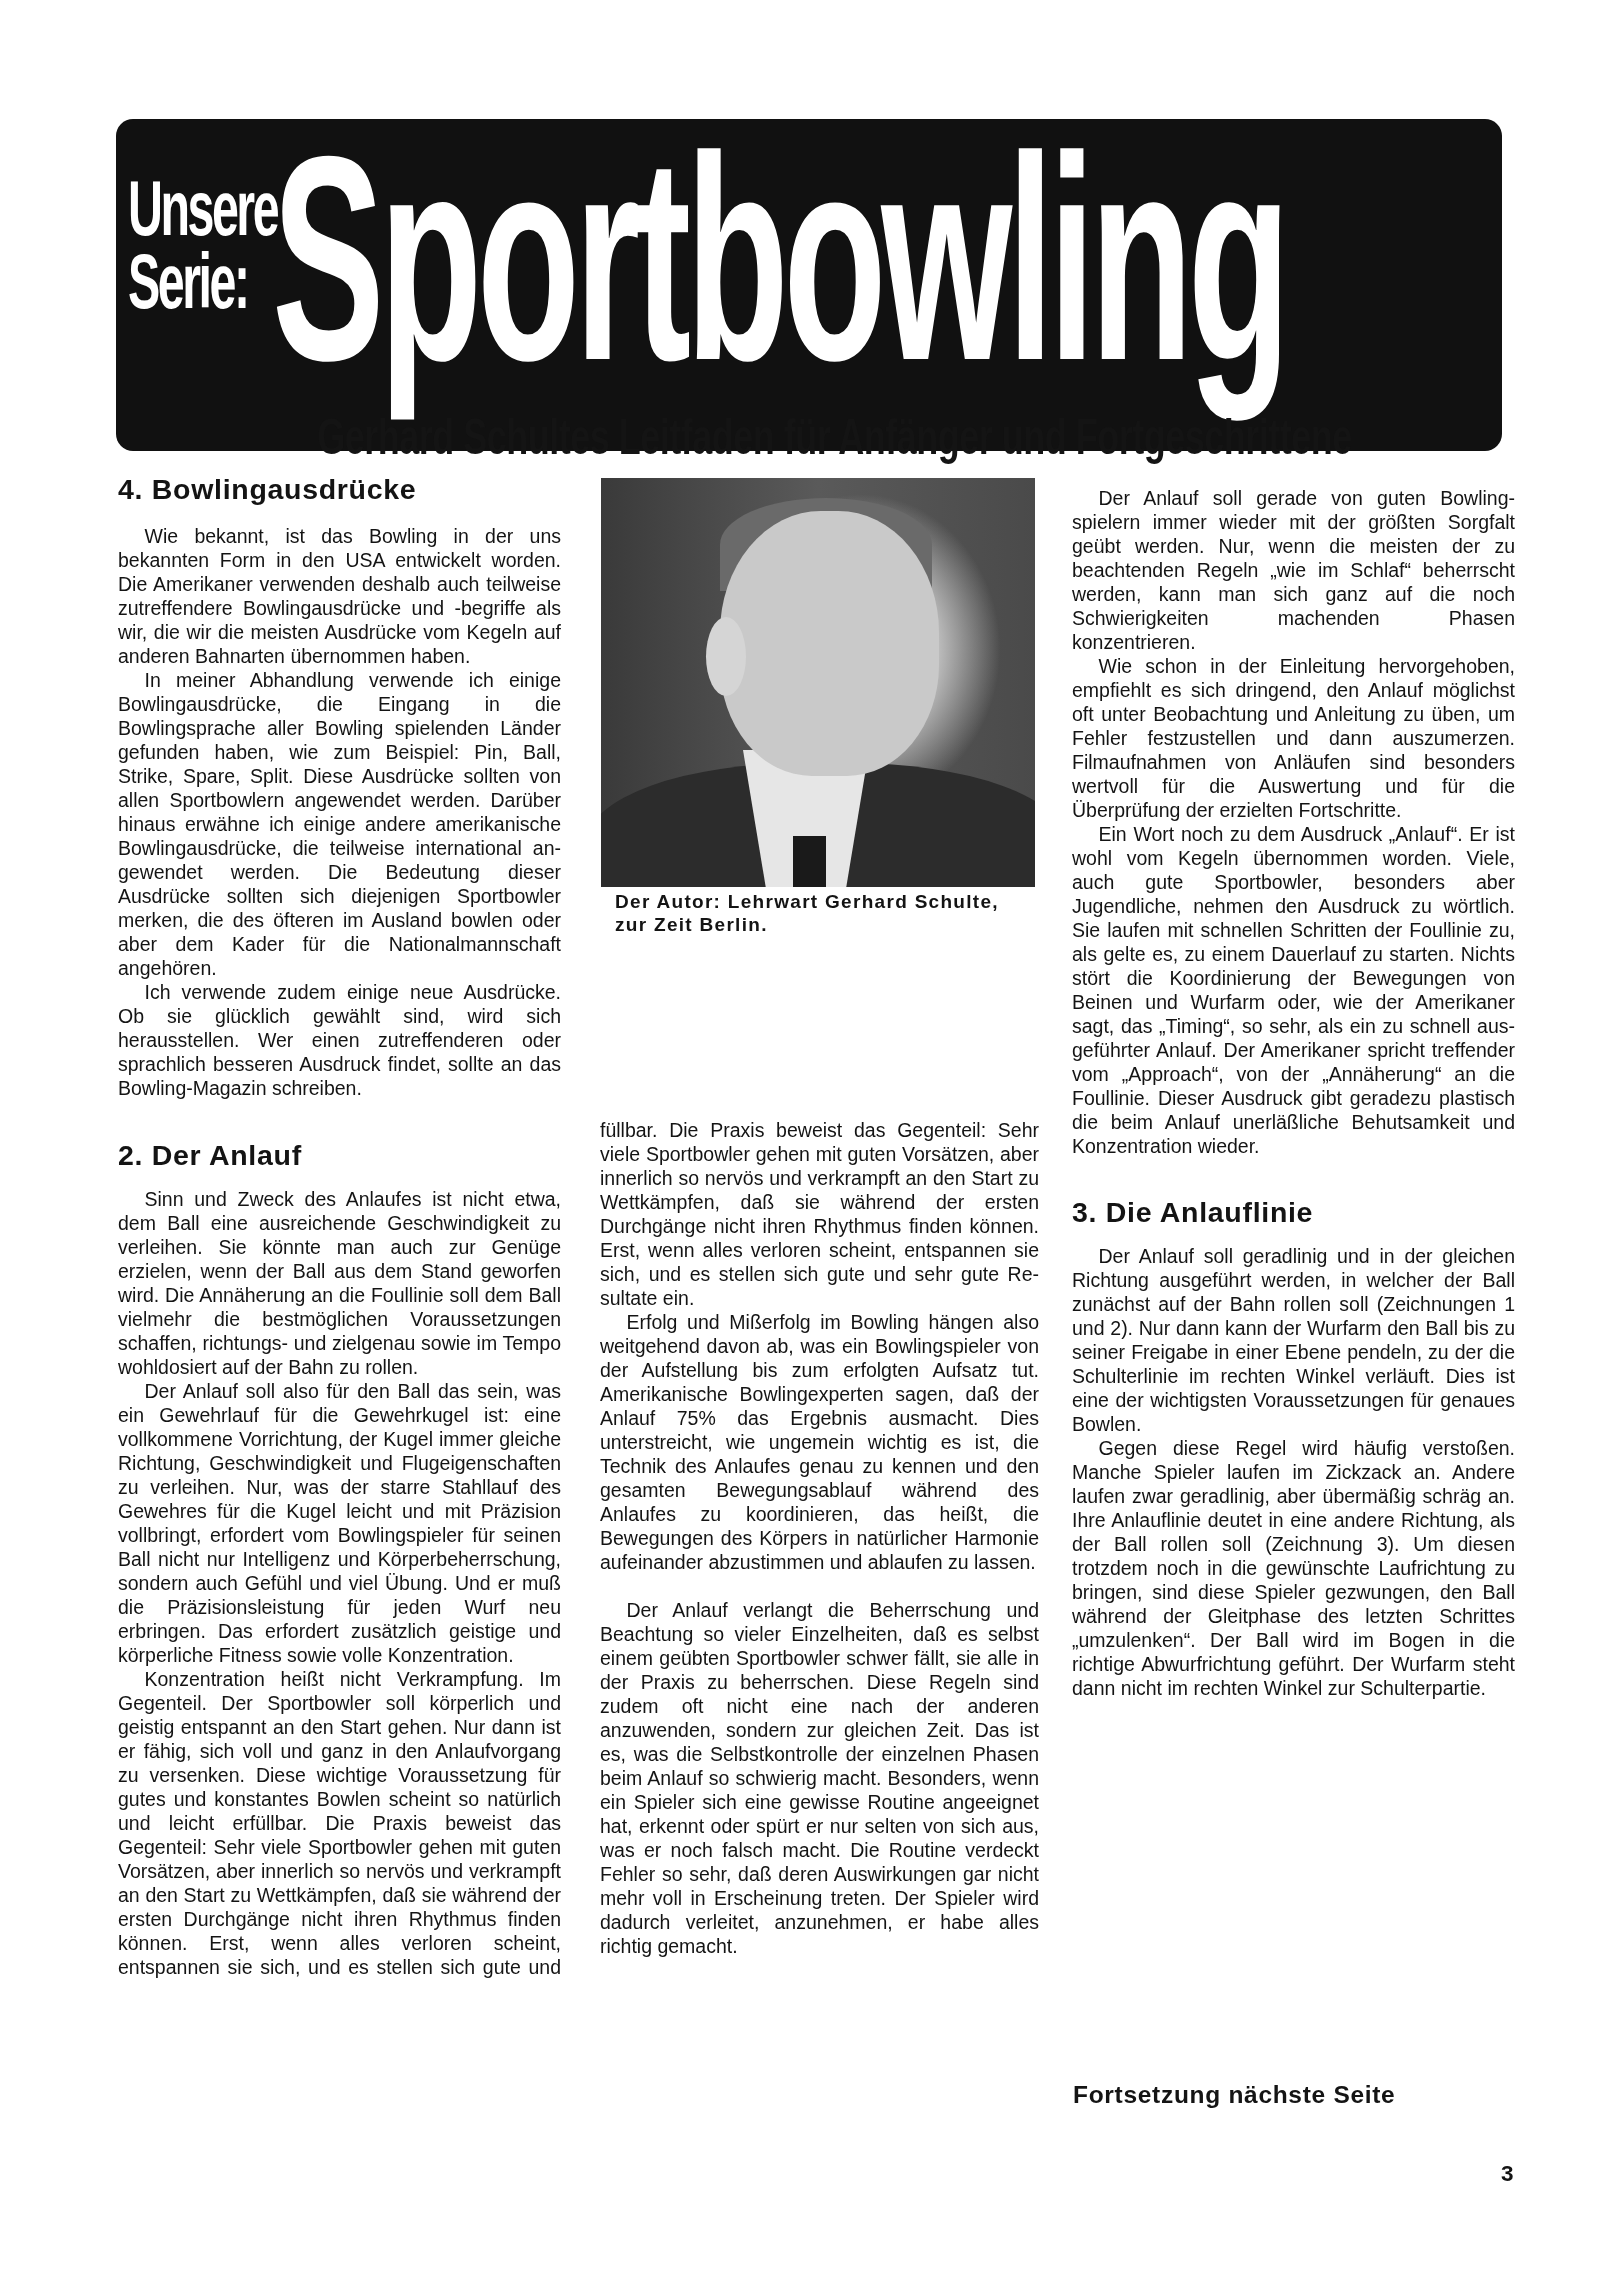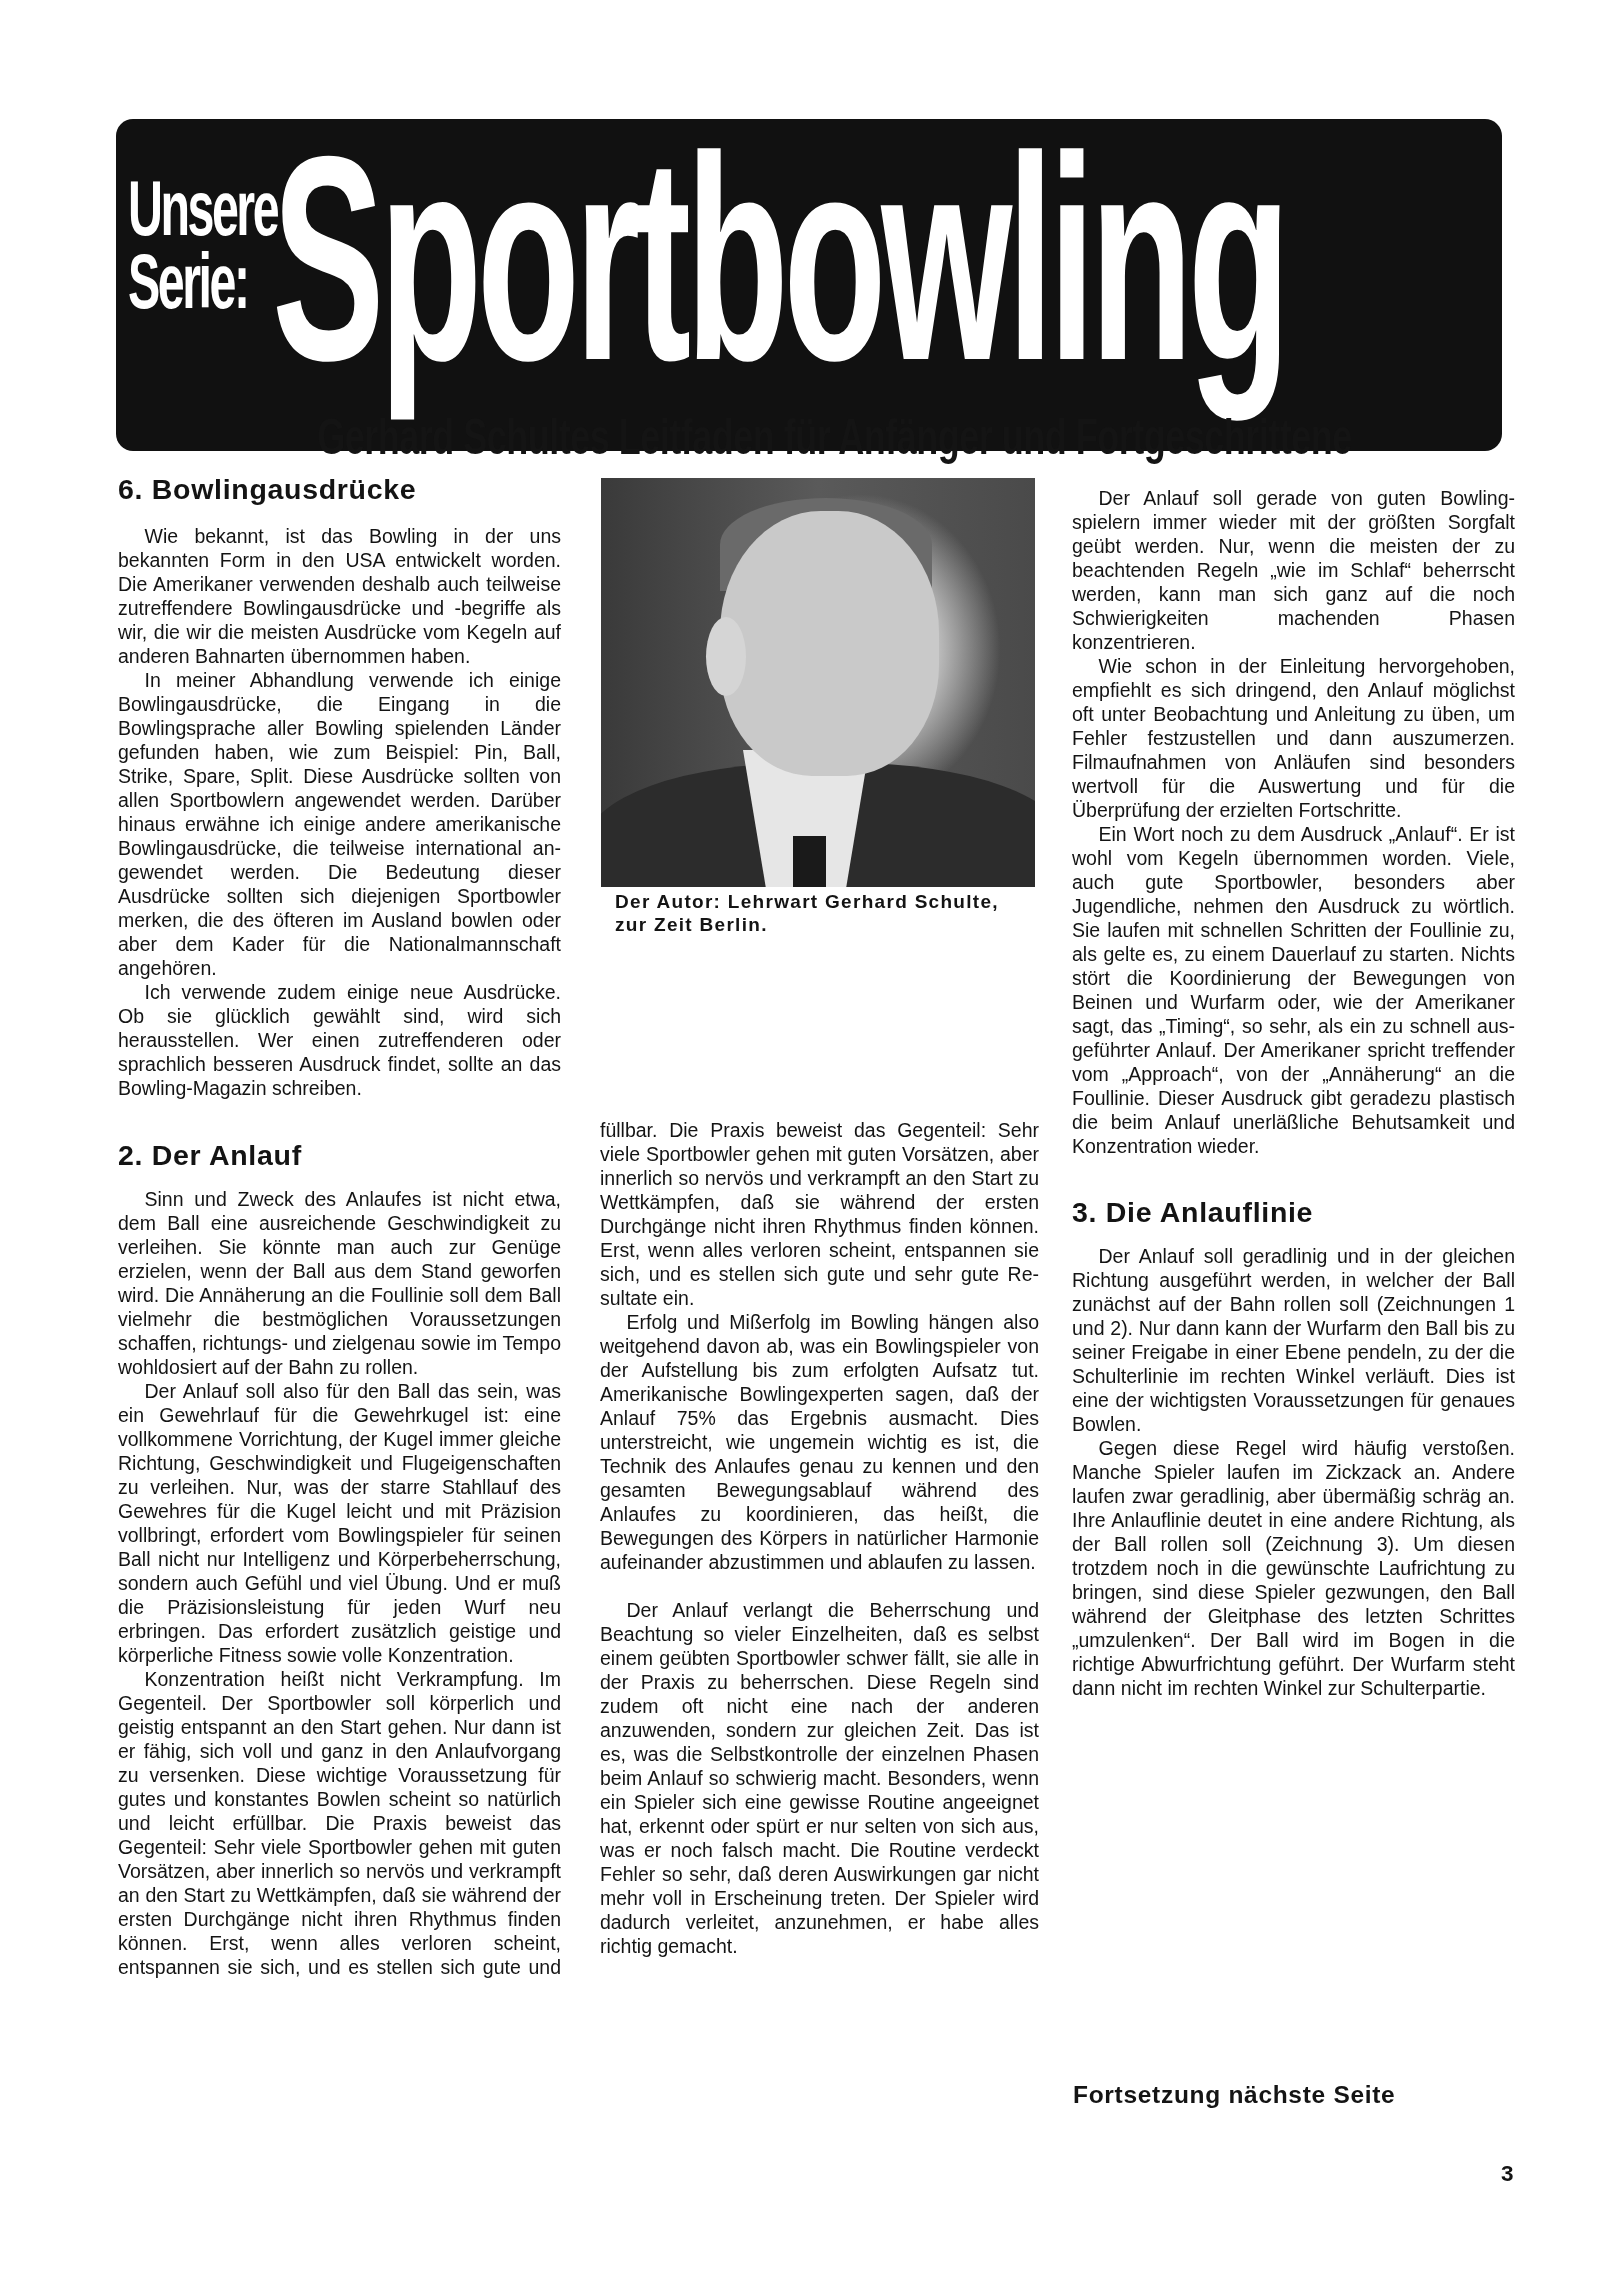--- a/index.html
+++ b/index.html
@@ -36,21 +36,21 @@
   <div class="kicker">
     <div>Unsere</div>
     <div>Serie:</div>
   </div>
   <div class="title">Sportbowling</div>
 </div>
 
 <div class="subtitle"><span>Gerhard Schultes Leitfaden für Anfänger und Fortgeschrittene</span></div>
 
 <div class="col c1">
-  <h2>6. Bowlingausdrücke</h2>
+  <h2>4. Bowlingausdrücke</h2>
   <div style="height:18px"></div>
   <p>Wie bekannt, ist das Bowling in der uns bekannten Form in den USA entwickelt worden. Die Amerikaner verwenden deshalb auch teilweise zutreffendere Bowlingaus­drücke und -begriffe als wir, die wir die meisten Ausdrücke vom Kegeln auf anderen Bahnarten übernommen haben.</p>
   <p>In meiner Abhandlung verwende ich einige Bowlingausdrücke, die Eingang in die Bowlingsprache aller Bowling spielenden Länder gefunden haben, wie zum Beispiel: Pin, Ball, Strike, Spare, Split. Diese Aus­drücke sollten von allen Sportbowlern an­gewendet werden. Darüber hinaus erwähne ich einige andere amerikanische Bowling­ausdrücke, die teilweise international an­gewendet werden. Die Bedeutung dieser Ausdrücke sollten sich diejenigen Sport­bowler merken, die des öfteren im Ausland bowlen oder aber dem Kader für die National­mannschaft angehören.</p>
   <p>Ich verwende zudem einige neue Aus­drücke. Ob sie glücklich gewählt sind, wird sich herausstellen. Wer einen zutreffenderen oder sprachlich besseren Ausdruck findet, sollte an das Bowling-Magazin schreiben.</p>
   <div style="height:38px"></div>
   <h2>2. Der Anlauf</h2>
   <div style="height:14.6px"></div>
   <p>Sinn und Zweck des Anlaufes ist nicht etwa, dem Ball eine ausreichende Geschwin­digkeit zu verleihen. Sie könnte man auch zur Genüge erzielen, wenn der Ball aus dem Stand geworfen wird. Die Annäherung an die Foullinie soll dem Ball vielmehr die best­möglichen Voraussetzungen schaffen, rich­tungs- und zielgenau sowie im Tempo wohl­dosiert auf der Bahn zu rollen.</p>
   <p>Der Anlauf soll also für den Ball das sein, was ein Gewehrlauf für die Gewehrkugel ist: eine vollkommene Vorrichtung, der Kugel immer gleiche Richtung, Geschwindigkeit und Flugeigenschaften zu verleihen. Nur, was der starre Stahllauf des Gewehres für die Kugel leicht und mit Präzision vollbringt, erfordert vom Bowlingspieler für seinen Ball nicht nur Intelligenz und Körperbeherr­schung, sondern auch Gefühl und viel Übung. Und er muß die Präzisionsleistung für jeden Wurf neu erbringen. Das erfordert zusätzlich geistige und körperliche Fitness sowie volle Konzentration.</p>
   <p style="height:315px;overflow:hidden">Konzentration heißt nicht Verkrampfung. Im Gegenteil. Der Sportbowler soll körper­lich und geistig entspannt an den Start gehen. Nur dann ist er fähig, sich voll und ganz in den Anlaufvorgang zu versenken. Diese wich­tige Voraussetzung für gutes und konstantes Bowlen scheint so natürlich und leicht er­füllbar. Die Praxis beweist das Gegenteil: Sehr viele Sportbowler gehen mit guten Vor­sätzen, aber innerlich so nervös und ver­krampft an den Start zu Wettkämpfen, daß sie während der ersten Durchgänge nicht ihren Rhythmus finden können. Erst, wenn alles verloren scheint, entspannen sie sich, und es stellen sich gute und sehr gute Re­sultate ein.</p>

